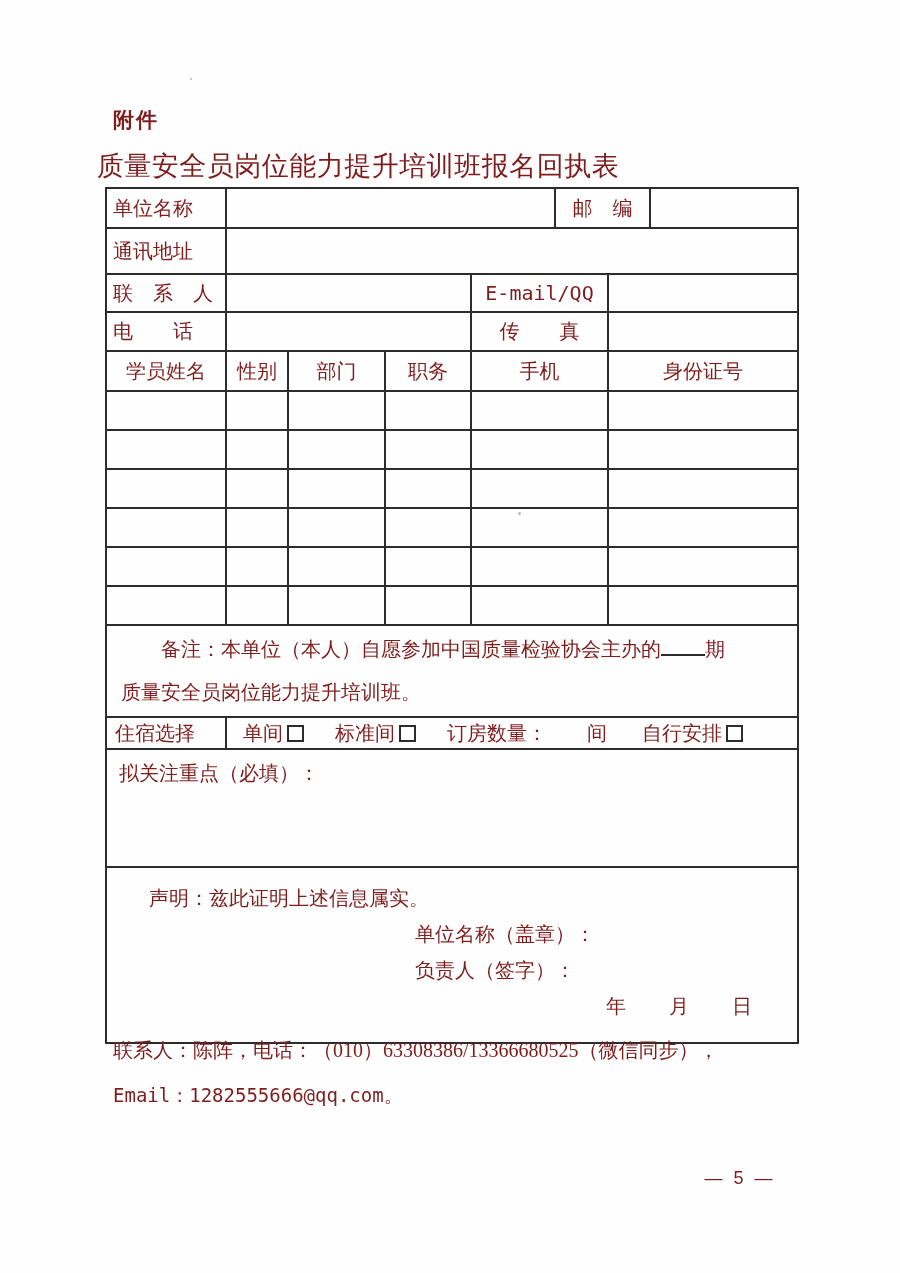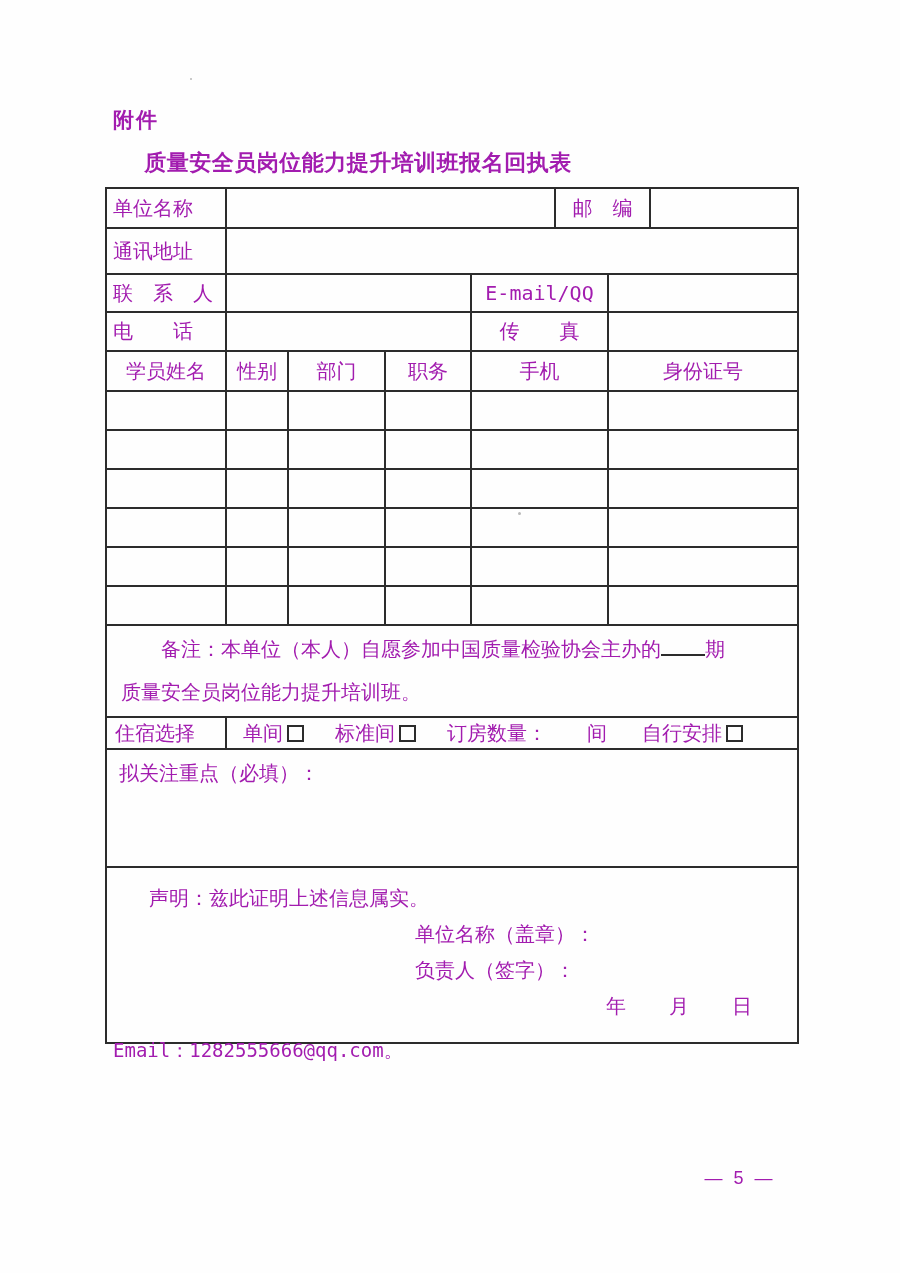--- a/index.html
+++ b/index.html
@@ -3,41 +3,41 @@
 <meta charset="utf-8">
 <style>
   * { box-sizing: border-box; }
   html, body { margin: 0; padding: 0; background: #f4f4f2; }
   .page {
     position: relative;
     width: 900px;
     height: 1273px;
     margin: 0 auto;
     background: #fefefe;
-    color: #a21caf;
+    color: #7f1d1d;
     font-family: "Liberation Serif", "DejaVu Serif", serif;
     overflow: hidden;
   }
   .attachment {
     position: absolute;
     left: 113px;
     top: 106px;
     font-size: 21px;
     font-weight: bold;
     font-family: "Liberation Sans", "DejaVu Sans", sans-serif;
     letter-spacing: 2px;
   }
   .doc-title {
     position: absolute;
     left: 0;
     top: 148px;
     width: 716px;
     text-align: center;
-    font-size: 22px;
-    font-weight: bold;
+    font-size: 27px;
+    font-weight: normal;
     font-family: "Liberation Sans", "DejaVu Sans", sans-serif;
     letter-spacing: 0.5px;
   }
   table.form-table {
     position: absolute;
     left: 105px;
     top: 187px;
     width: 692px;
     border-collapse: collapse;
     table-layout: fixed;
@@ -241,18 +241,19 @@
         <div class="decl-statement">声明：兹此证明上述信息属实。</div>
         <div class="decl-seal">单位名称（盖章）：</div>
         <div class="decl-sign">负责人（签字）：</div>
         <div class="decl-date">年　　月　　日</div>
       </td>
     </tr>
   </tbody>
     </table>
 
   <div class="footer">
+    <div class="footer-line1">联系人：陈阵，电话：（010）63308386/13366680525（微信同步），</div>
     <div class="footer-line2">Email：1282555666@qq.com。</div>
   </div>
 
   <div class="page-number">— 5 —</div>
 
 </div>
 
 </body></html>

